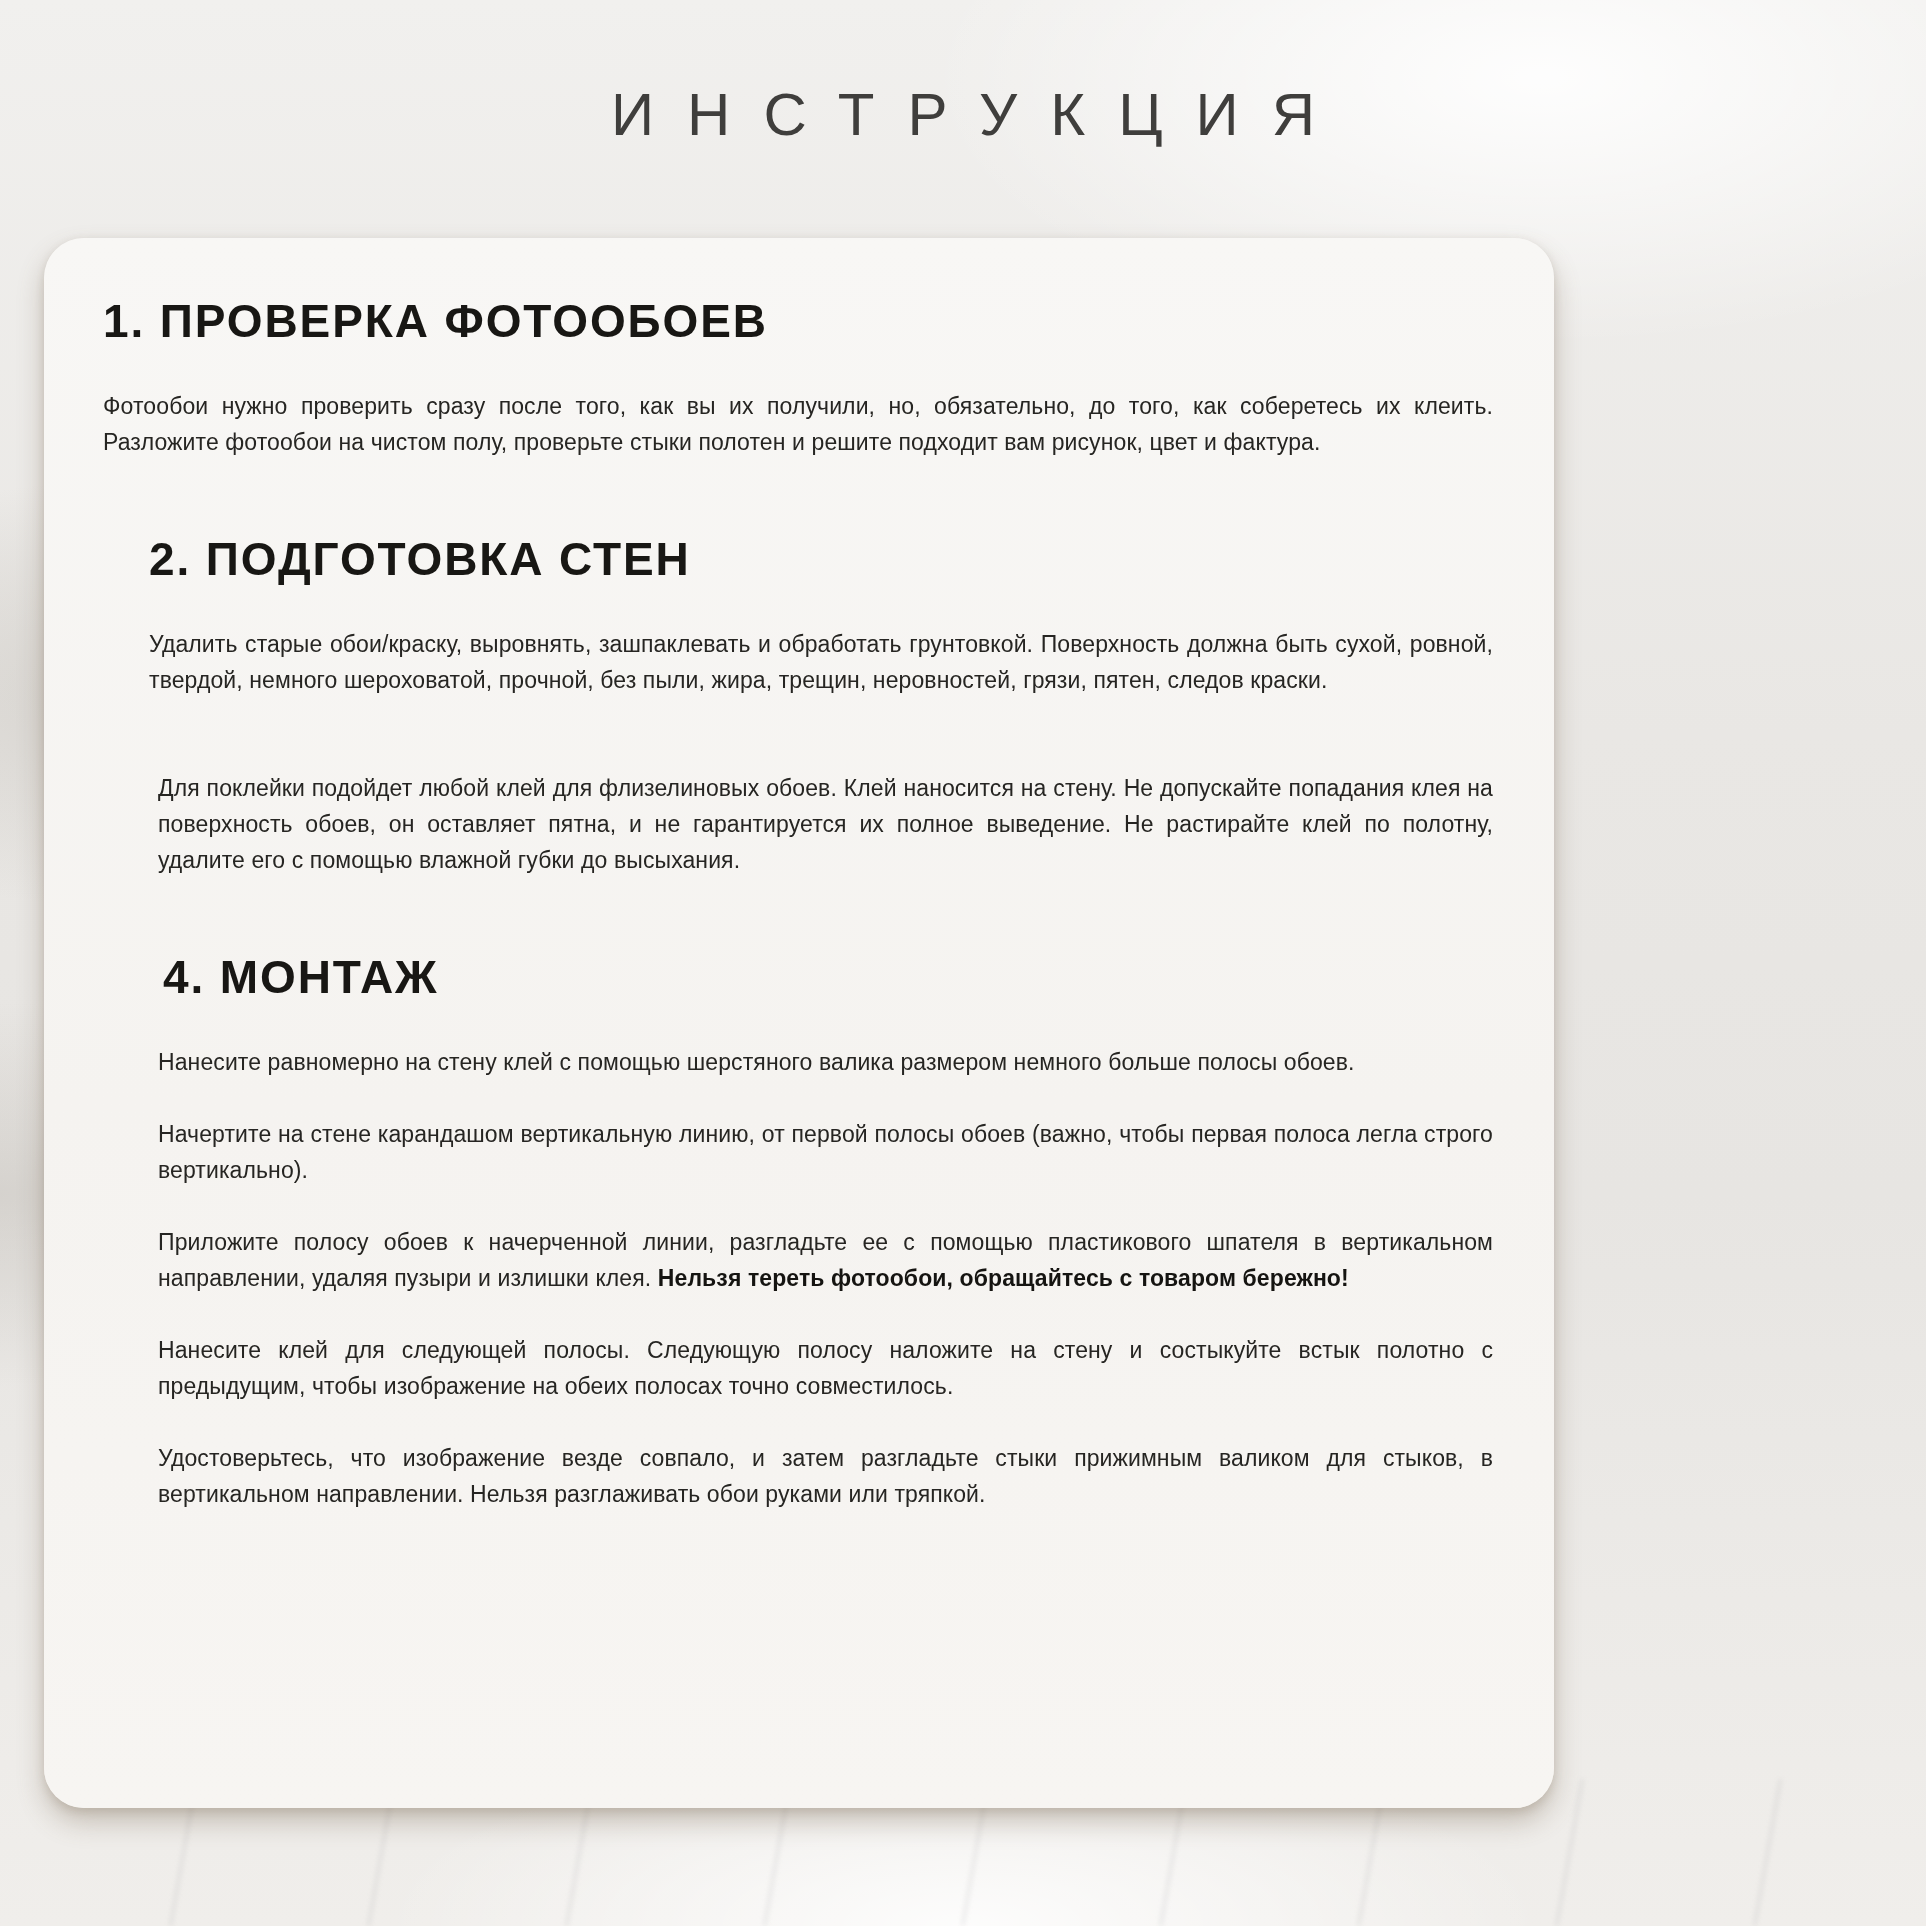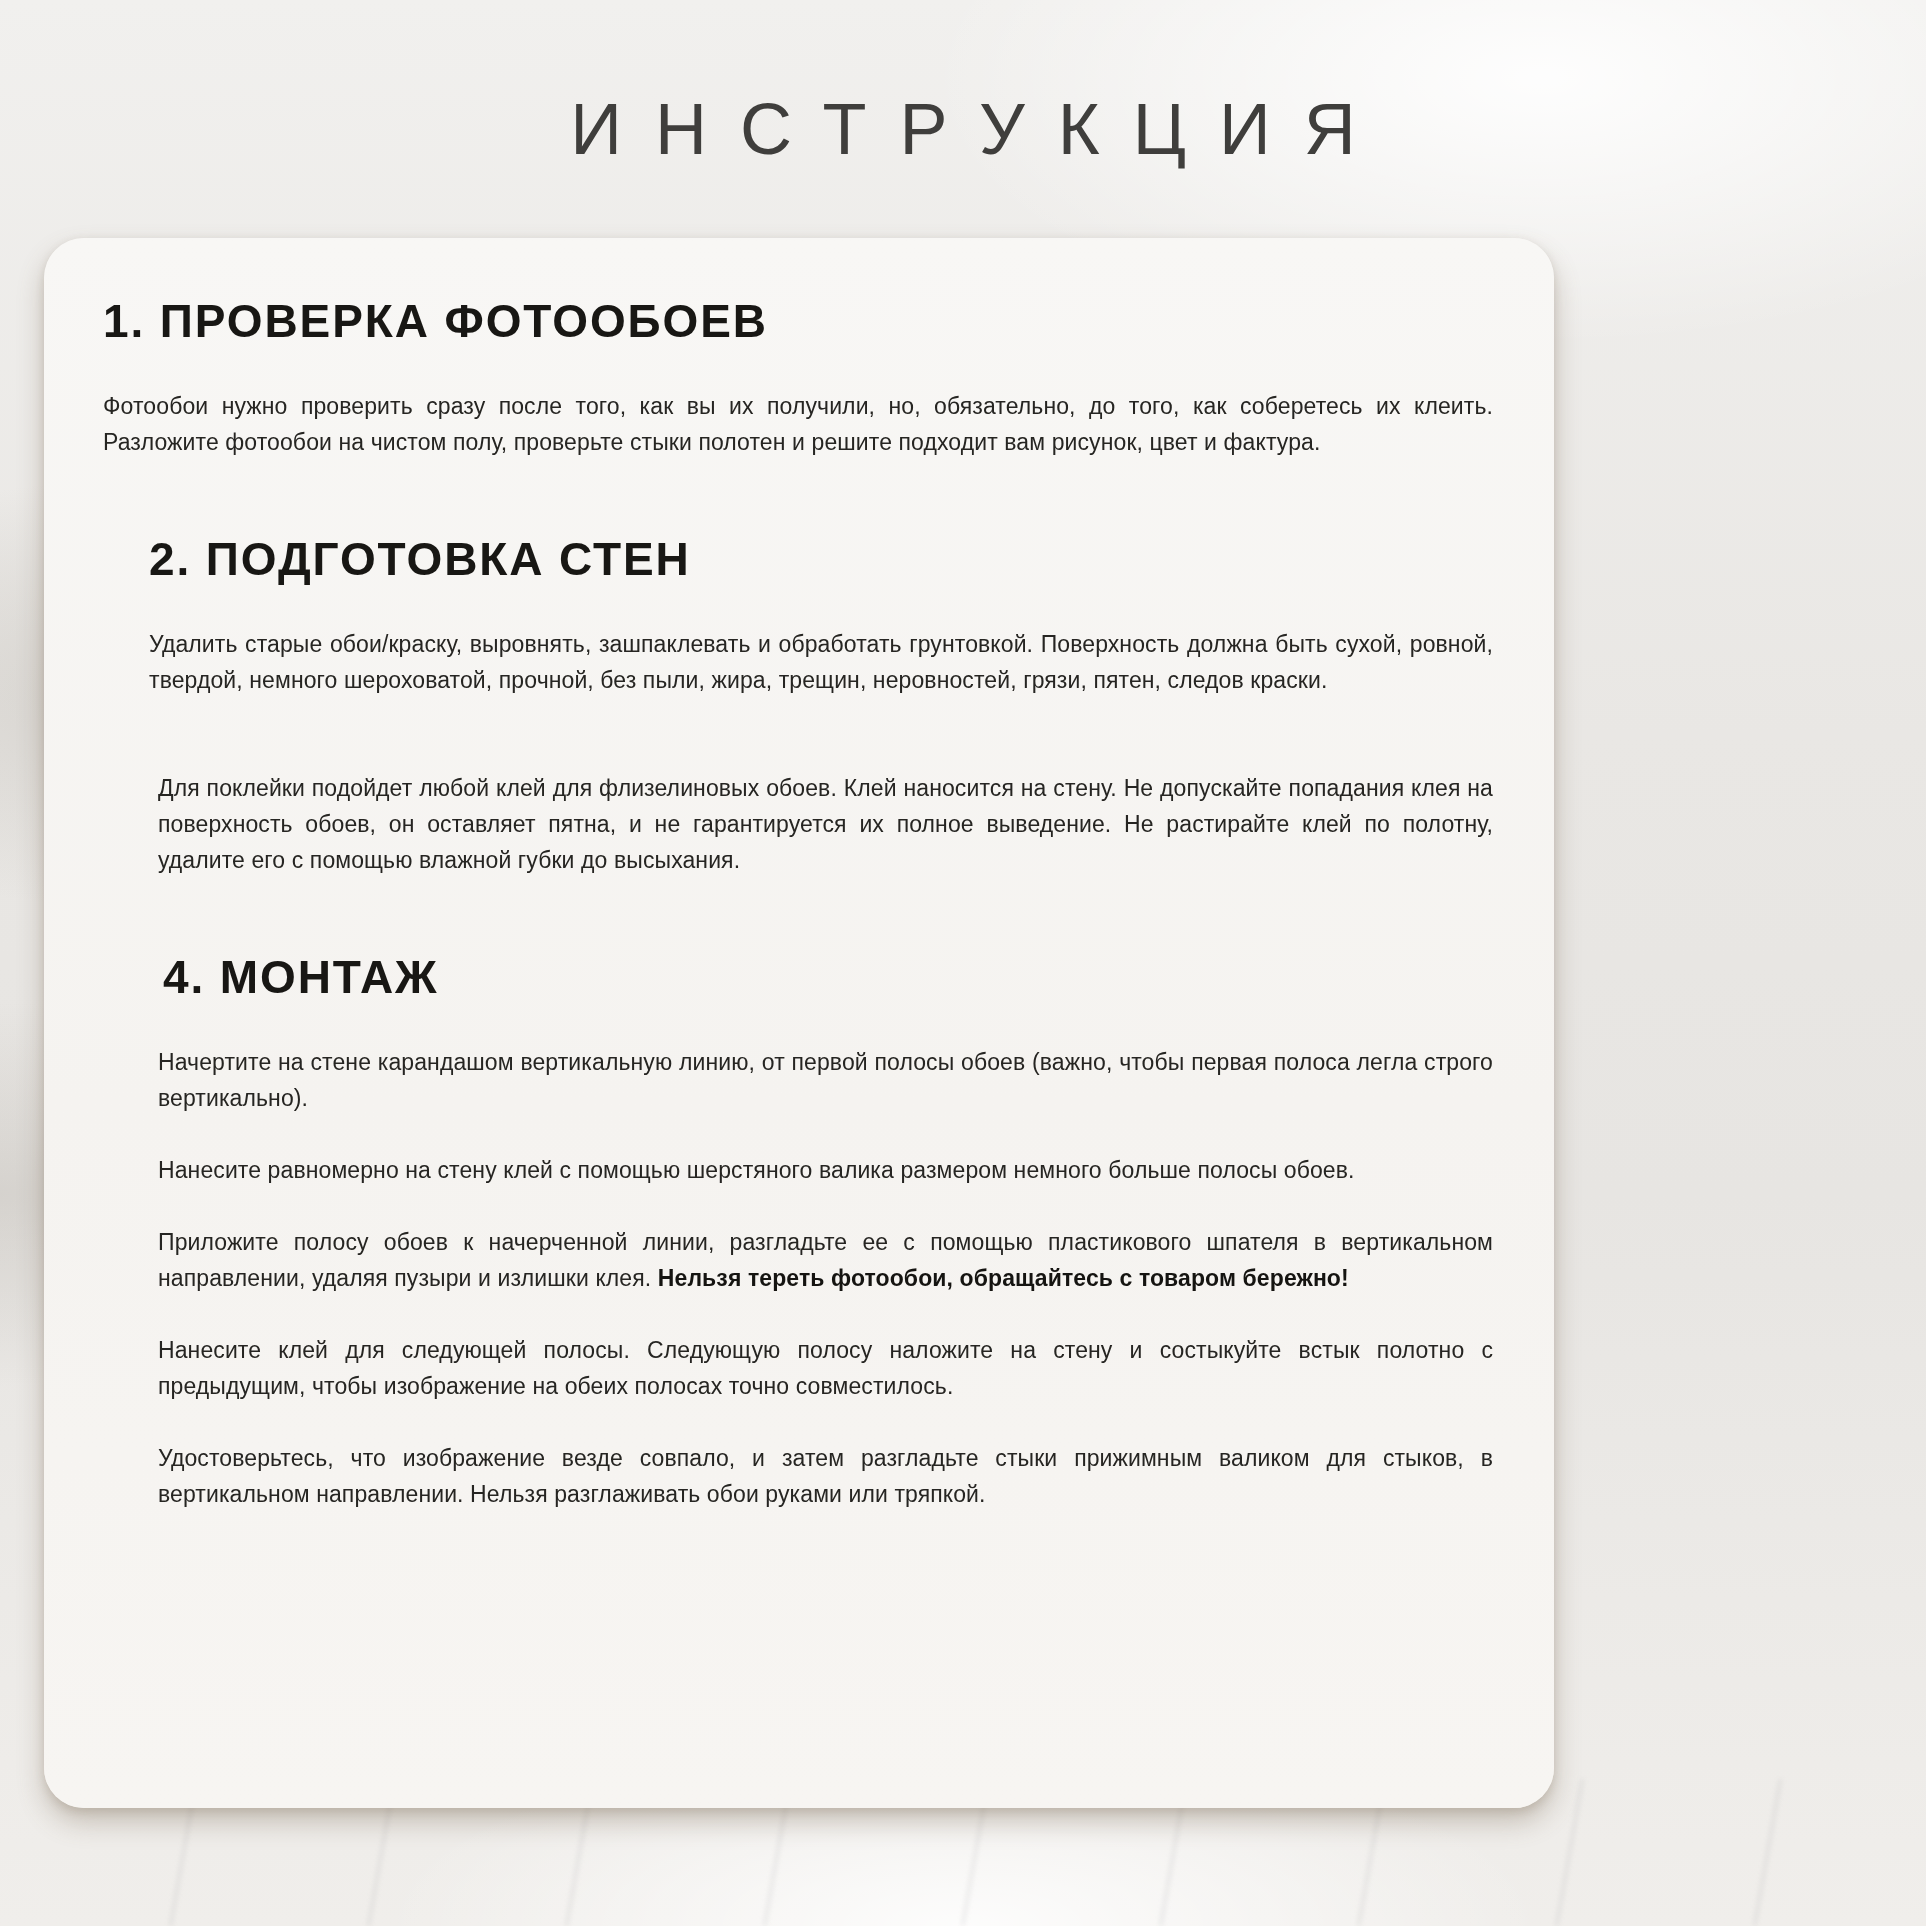--- a/index.html
+++ b/index.html
@@ -21,21 +21,21 @@
     background: repeating-linear-gradient(100deg,
        rgba(0,0,0,0) 0px, rgba(0,0,0,0) 192px,
        rgba(150,150,155,0.35) 192px, rgba(150,150,155,0.35) 195px);
     filter: blur(2.6px);
     opacity: .55;
   }
   .page-title {
     position: absolute;
     top: 40px; left: 0; right: 0;
     text-align: center;
-    font-size: 72px;
+    font-size: 60px;
     font-weight: 400;
     color: #3f3e3c;
     letter-spacing: 33px;
     padding-left: 33px; 
     white-space: nowrap;
   }
   .card {
     position: absolute;
     left: 44px; top: 238px;
     width: 1510px; height: 1570px;
@@ -86,21 +86,21 @@
     <h2>2. ПОДГОТОВКА СТЕН</h2>
     <p>Удалить старые обои/краску, выровнять, зашпаклевать и обработать грунтовкой. Поверхность должна быть сухой, ровной, твердой, немного шероховатой, прочной, без пыли, жира, трещин, неровностей, грязи, пятен, следов краски.</p>
   </div>
 
   <div class="section indent">
     <p>Для поклейки подойдет любой клей для флизелиновых обоев. Клей наносится на стену. Не допускайте попадания клея на поверхность обоев, он оставляет пятна, и не гарантируется их полное выведение. Не растирайте клей по полотну, удалите его с помощью влажной губки до высыхания.</p>
   </div>
 
   <div class="section indent">
     <h2>4. МОНТАЖ</h2>
+    <p>Нанесите равномерно на стену клей с помощью шерстяного валика размером немного больше полосы обоев.</p>
     <p>Начертите на стене карандашом вертикальную линию, от первой полосы обоев (важно, чтобы первая полоса легла строго вертикально).</p>
-    <p>Нанесите равномерно на стену клей с помощью шерстяного валика размером немного больше полосы обоев.</p>
     <p><span>Приложите полосу обоев к начерченной линии, разгладьте ее с помощью пластикового шпателя в вертикальном направлении, удаляя пузыри и излишки клея. </span><span class="bold">Нельзя тереть фотообои, обращайтесь с товаром бережно!</span></p>
     <p>Нанесите клей для следующей полосы. Следующую полосу наложите на стену и состыкуйте встык полотно с предыдущим, чтобы изображение на обеих полосах точно совместилось.</p>
     <p>Удостоверьтесь, что изображение везде совпало, и затем разгладьте стыки прижимным валиком для стыков, в вертикальном направлении. Нельзя разглаживать обои руками или тряпкой.</p>
   </div>
 
 </div>
 
 
 </body></html>

